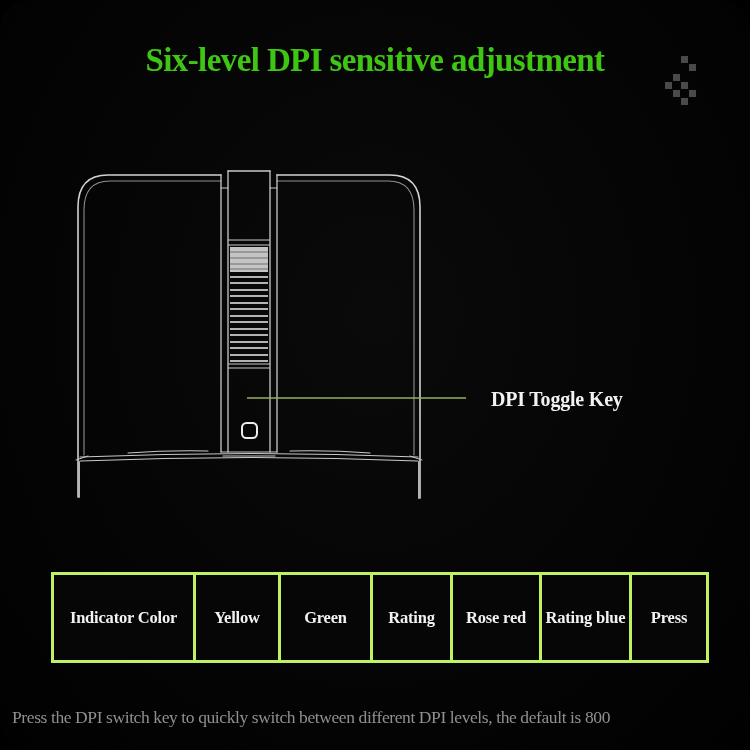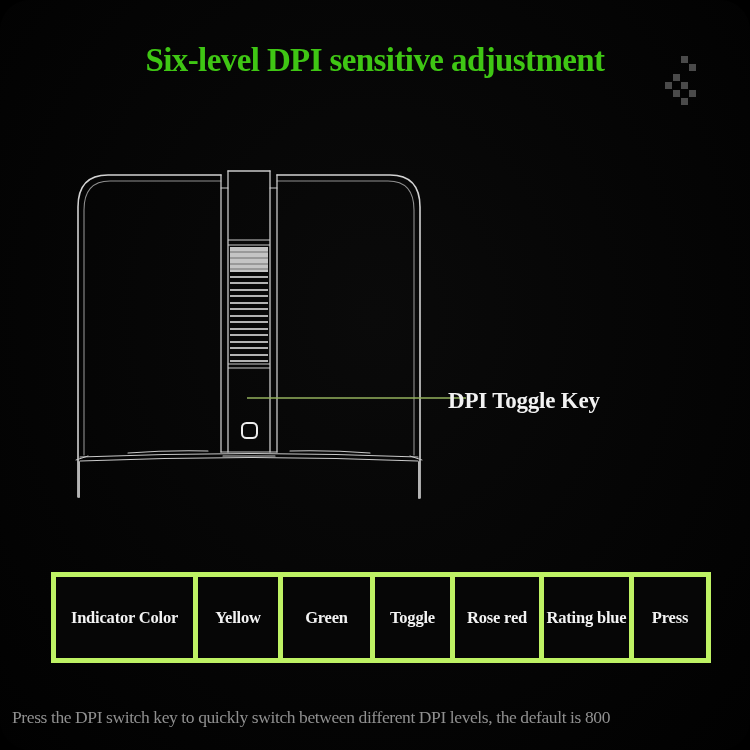--- a/index.html
+++ b/index.html
@@ -9,30 +9,30 @@
     font-family:Liberation Serif, serif;
     border-radius:30px;
   }
   .title{
     position:absolute;top:42px;left:0;width:750px;margin:0;
     text-align:center;font-size:33px;line-height:1.1;font-weight:800;
     letter-spacing:-0.6px;color:#3fc614;
   }
   .diagram-svg{position:absolute;left:0;top:0;width:750px;height:750px;pointer-events:none;}
   .callout-label{
-    position:absolute;left:448px;top:388px;
-    font-size:23px;font-weight:700;color:#f2f2f2;letter-spacing:-0.2px;white-space:nowrap;
+    position:absolute;left:491px;top:388px;
+    font-size:20px;font-weight:700;color:#f2f2f2;letter-spacing:-0.2px;white-space:nowrap;
   }
   table.dpi-table{
     position:absolute;left:51px;top:572px;width:655px;height:91px;
     border-collapse:collapse;table-layout:fixed;
     border:2px solid #c2c2c2;background:#060606;
   }
   table.dpi-table th, table.dpi-table td{
-    border:5px solid #bef264;text-align:center;vertical-align:middle;
+    border:3px solid #bef264;text-align:center;vertical-align:middle;
     color:#f2f2f2;padding:0;overflow:hidden;white-space:nowrap;
   }
   table.dpi-table th{font-size:16.5px;font-weight:700;letter-spacing:-0.2px;height:45px;}
   table.dpi-table td{font-size:21px;font-weight:400;height:46px;}
   table.dpi-table td.rowhead{font-size:17px;font-weight:700;letter-spacing:-0.2px;}
   .caption{
     position:absolute;left:4px;top:699px;width:746px;margin:8px;
     font-size:17.5px;line-height:1.25;font-weight:400;letter-spacing:-0.4px;
     color:#909090;white-space:nowrap;
   }
@@ -126,21 +126,21 @@
       <col style="width:80px">
         <col style="width:89px">
         <col style="width:90px">
         <col style="width:77px">
     </colgroup>
     <tbody>
       <tr>
         <th>Indicator Color</th>
         <th>Yellow</th>
         <th>Green</th>
-        <th>Toggle</th>
+        <th>Rating</th>
         <th>Rose red</th>
         <th>Rating blue</th>
         <th>Press</th>
       </tr>
     </tbody>
   </table>
 
   <p class="caption">Press the DPI switch key to quickly switch between different DPI levels, the default is 800</p>
 
 </div>

